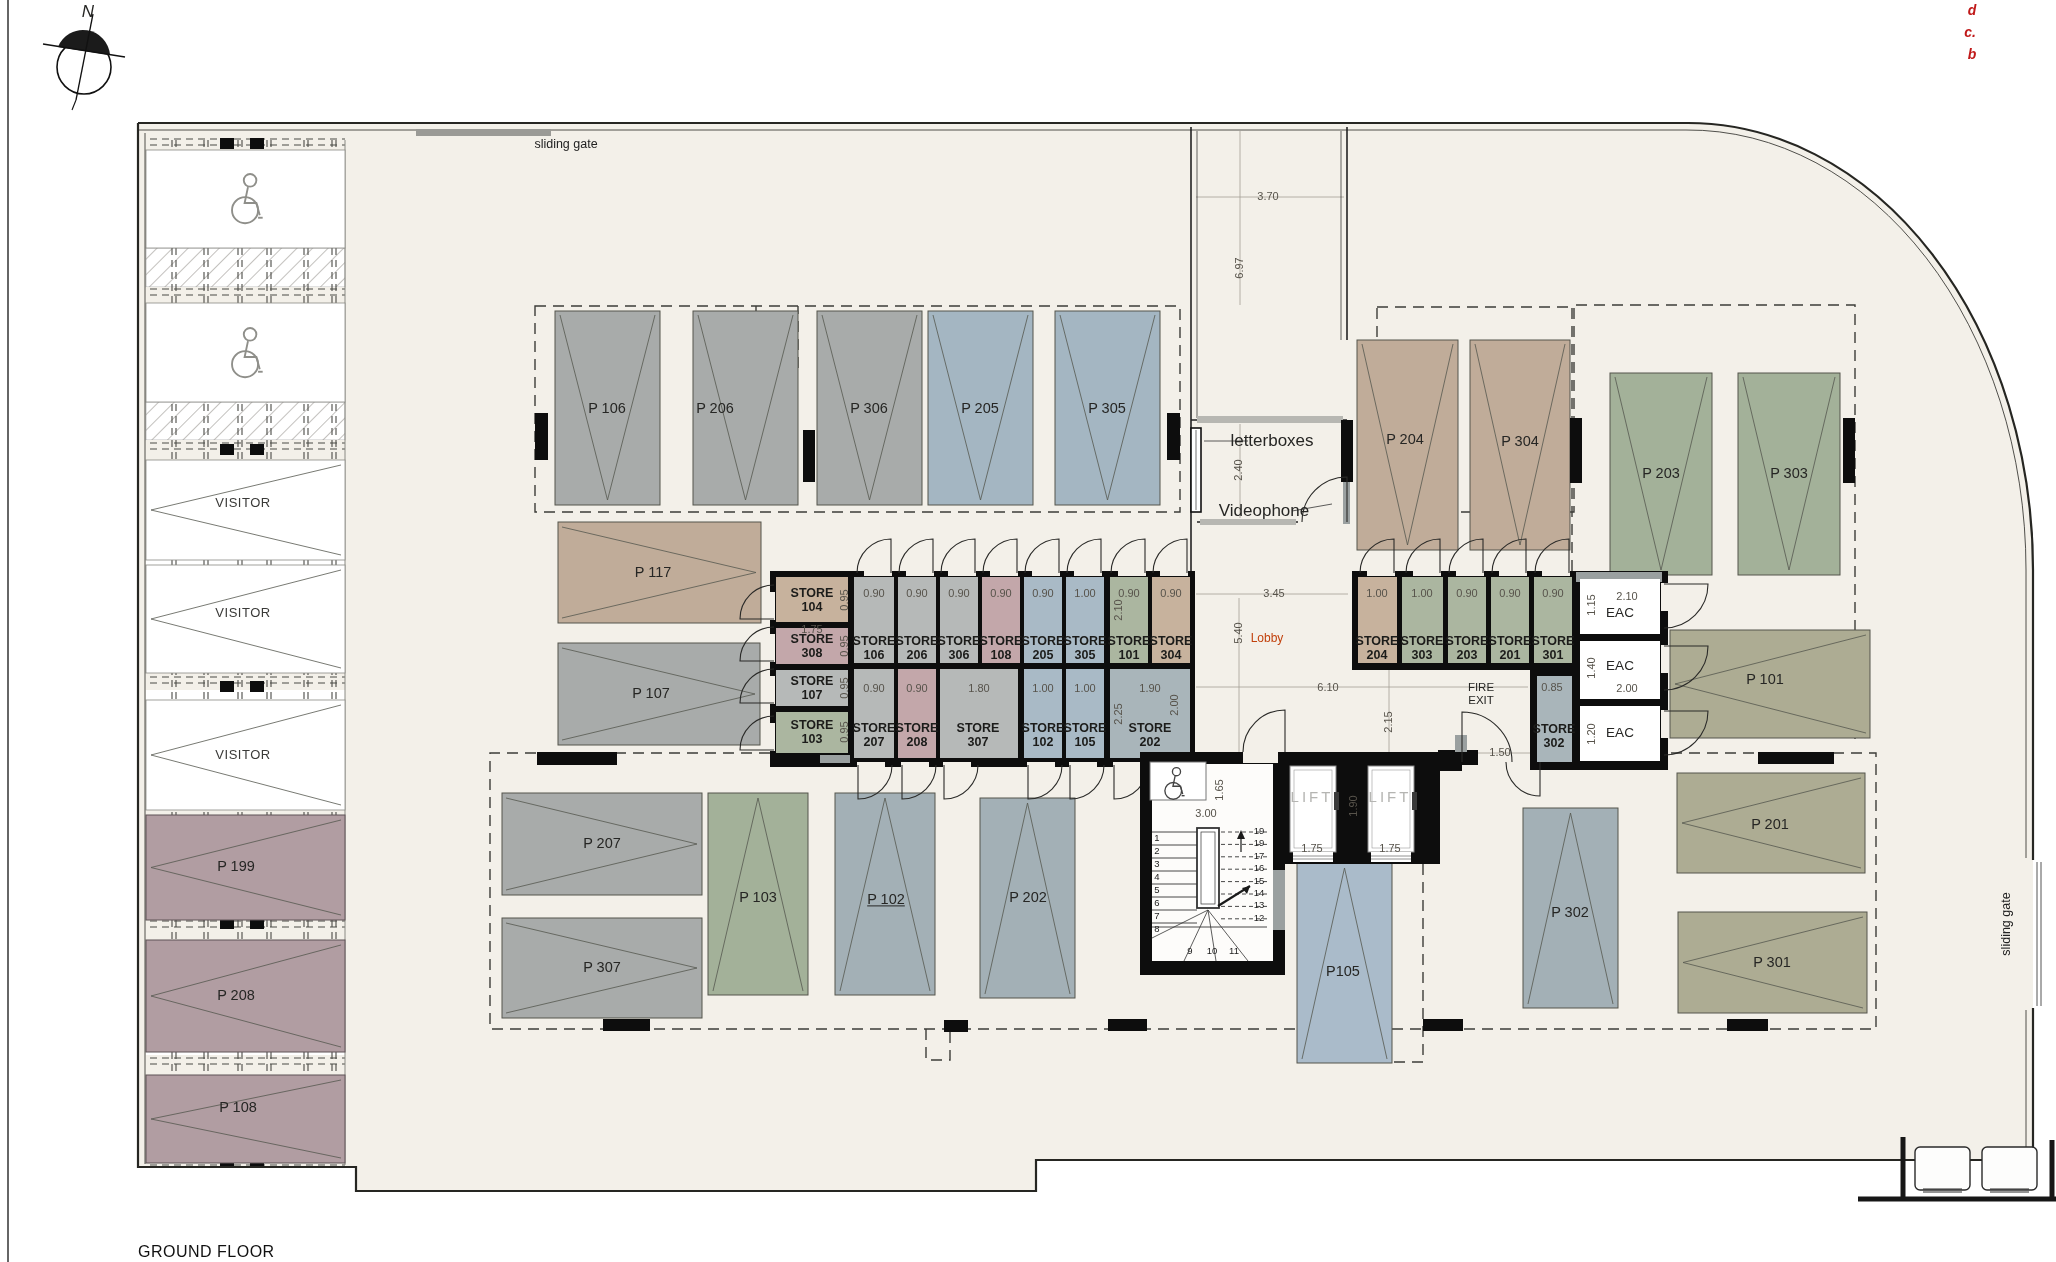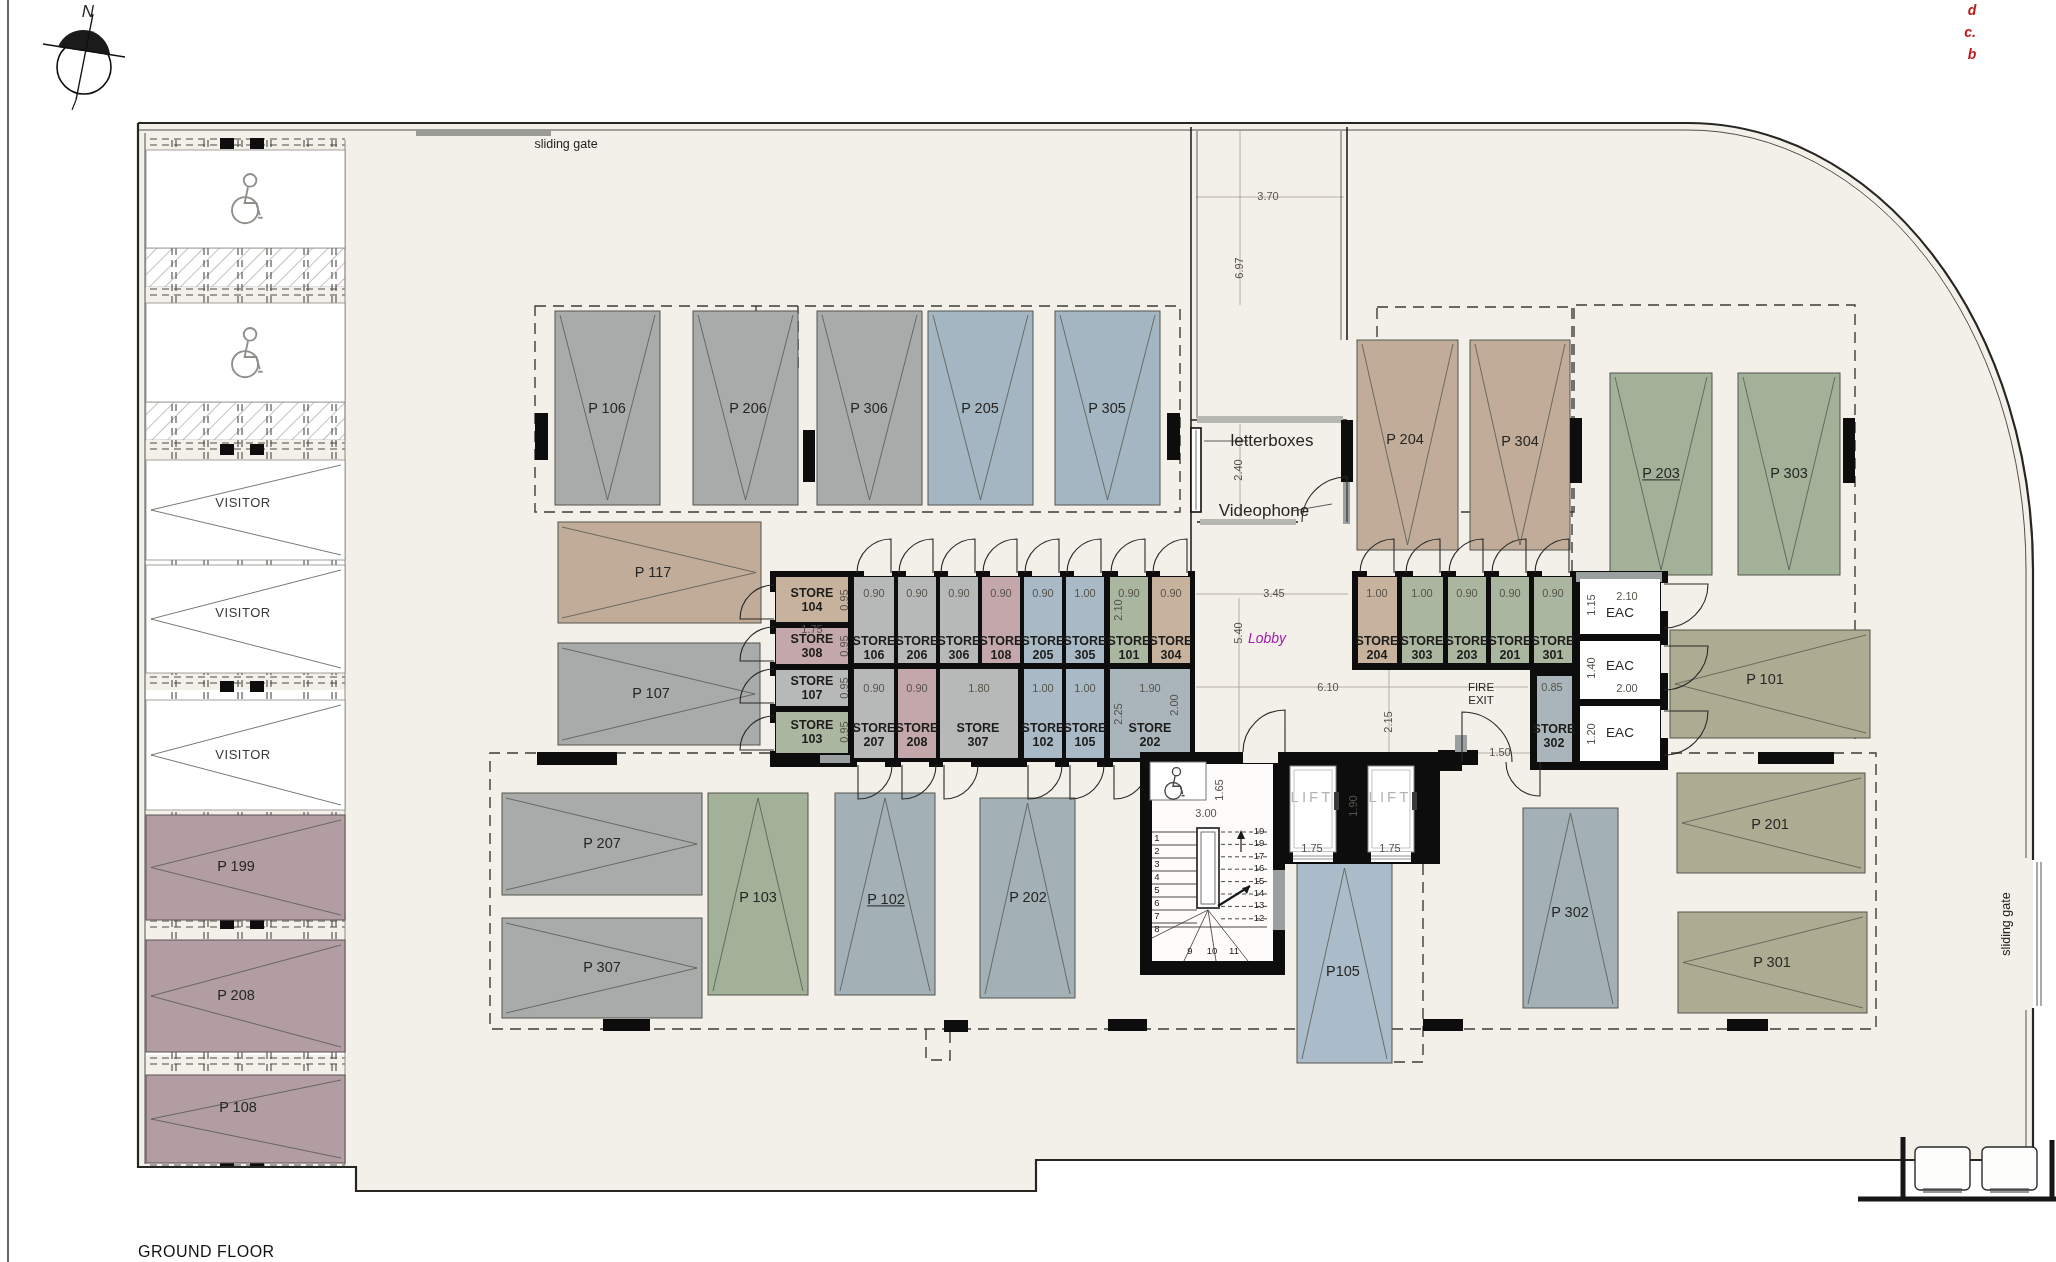--- a/index.html
+++ b/index.html
@@ -13,21 +13,21 @@
   .visitor{font-size:13px;color:#3a3a38;letter-spacing:.5px;}
   .lift{font-size:15px;color:#b5b5b2;letter-spacing:3px;}
   .eac{font-size:13.5px;}
   .fire{font-size:11.5px;font-weight:500;}
   .stair{font-size:9.5px;color:#222;}
   .small{font-size:17px;}
   .gate{font-size:12.5px;color:#222;}
   .rev{font-size:14px;font-weight:bold;font-style:italic;color:#c01818;}
   .north{font-size:17px;font-style:italic;}
   .title{transform:none;font-size:16px;color:#111;letter-spacing:.5px;}
-  .lobby{font-size:14px;color:#a21caf;font-style:italic;}
+  .lobby{font-size:12px;color:#c2410c;}
 </style>
 </head>
 <body>
 
 <div id="plan">
   <svg id="plan-svg" width="2056" height="1262" viewBox="0 0 2056 1262">
       <defs>
         <pattern id="hatch" width="11" height="11" patternUnits="userSpaceOnUse" patternTransform="rotate(45)">
           <line x1="0" y1="0" x2="0" y2="11" stroke="#9a9791" stroke-width="1.2"></line>
         </pattern>
@@ -400,27 +400,27 @@
       <rect x="1334" y="792" width="5" height="18" fill="#3a3a3a"></rect>
       <rect x="1412" y="792" width="5" height="18" fill="#3a3a3a"></rect>
       <circle cx="84" cy="67" r="27" fill="none" stroke="#111" stroke-width="1.6"></circle>
       <path d="M58,47 A27,27 0 0 1 110,55 Z" fill="#1b1b1b"></path>
       <line x1="43" y1="44" x2="125" y2="57" stroke="#111" stroke-width="1.3"></line>
       <line x1="93" y1="14" x2="76" y2="100" stroke="#111" stroke-width="1.3"></line>
       <line x1="76" y1="100" x2="72" y2="110" stroke="#111" stroke-width="1.1"></line>
     </svg>
   <div id="labels">
       <div class="lb" style="left: 607px; top: 409px;">P 106</div>
-      <div class="lb" style="left: 748px; top: 409px;">P 206</div>
+      <div class="lb" style="left: 715px; top: 409px;">P 206</div>
       <div class="lb" style="left: 869px; top: 409px;">P 306</div>
       <div class="lb" style="left: 980px; top: 409px;">P 205</div>
       <div class="lb" style="left: 1107px; top: 409px;">P 305</div>
       <div class="lb" style="left: 1405px; top: 440px;">P 204</div>
       <div class="lb" style="left: 1520px; top: 442px;">P 304</div>
-      <div class="lb" style="left: 1661px; top: 474px; text-decoration: underline;">P 203</div>
+      <div class="lb" style="left: 1661px; top: 474px;">P 203</div>
       <div class="lb" style="left: 1789px; top: 474px;">P 303</div>
       <div class="lb" style="left: 653px; top: 573px;">P 117</div>
       <div class="lb" style="left: 651px; top: 694px;">P 107</div>
       <div class="lb" style="left: 1765px; top: 680px;">P 101</div>
       <div class="lb" style="left: 602px; top: 844px;">P 207</div>
       <div class="lb" style="left: 602px; top: 968px;">P 307</div>
       <div class="lb" style="left: 758px; top: 898px;">P 103</div>
       <div class="lb" style="left: 886px; top: 900px; text-decoration: underline;">P 102</div>
       <div class="lb" style="left: 1028px; top: 898px;">P 202</div>
       <div class="lb" style="left: 1343px; top: 972px;">P105</div>

